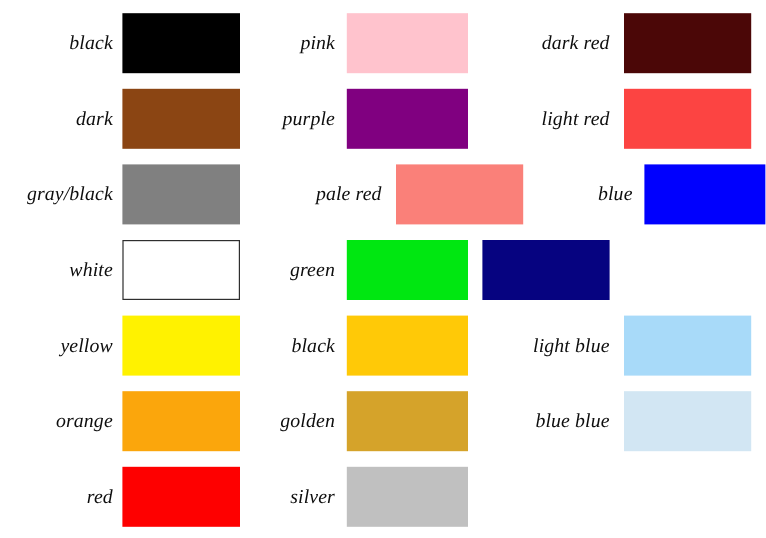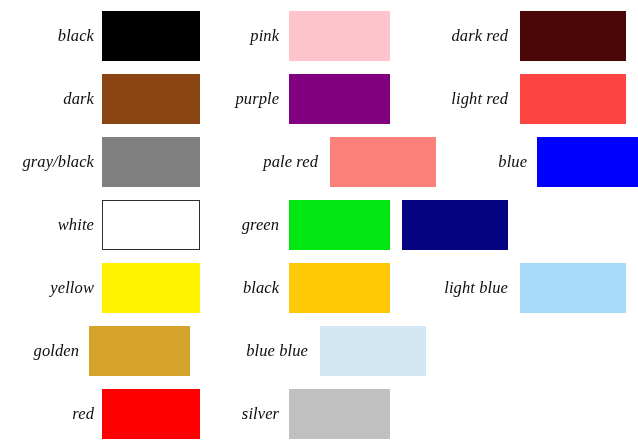--- a/index.html
+++ b/index.html
@@ -146,20 +146,24 @@
       <div class="color-cell col-2">
         <span class="swatch-label">black</span>
         <span class="swatch-box" style="background: rgb(255, 201, 7);"></span>
       </div>
       <div class="color-cell col-3">
         <span class="swatch-label">light blue</span>
         <span class="swatch-box" style="background: rgb(168, 218, 249);"></span>
       </div>
     </div>
     <div class="color-row">
+      <div class="color-cell col-1">
+        <span class="swatch-label">orange</span>
+        <span class="swatch-box" style="background: rgb(251, 166, 12);"></span>
+      </div>
       <div class="color-cell col-2">
         <span class="swatch-label">golden</span>
         <span class="swatch-box" style="background: rgb(213, 163, 42);"></span>
       </div>
       <div class="color-cell col-3">
         <span class="swatch-label">blue blue</span>
         <span class="swatch-box" style="background: rgb(210, 230, 243);"></span>
       </div>
     </div>
     <div class="color-row">

